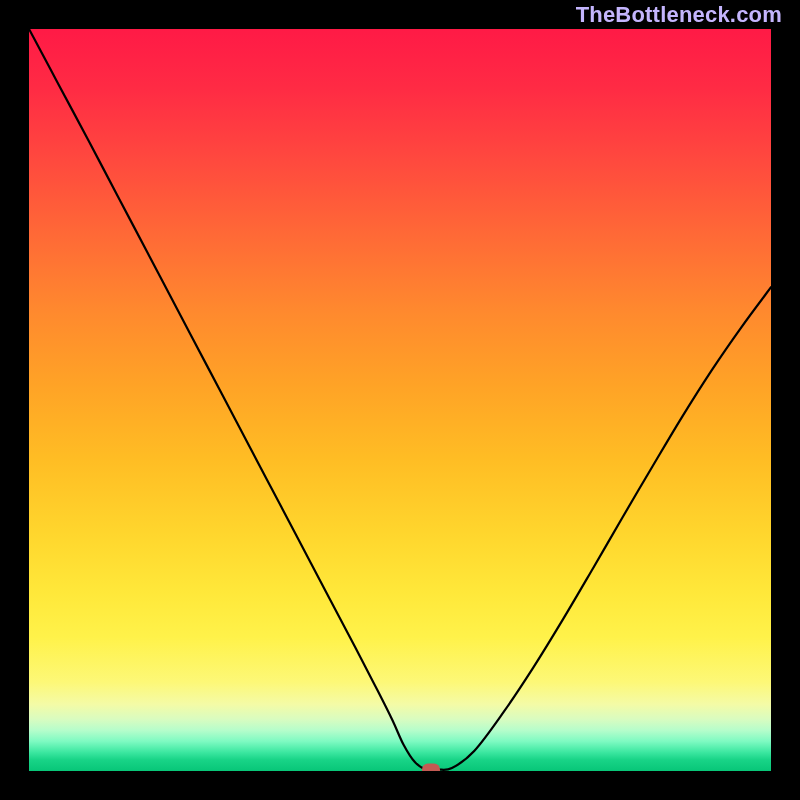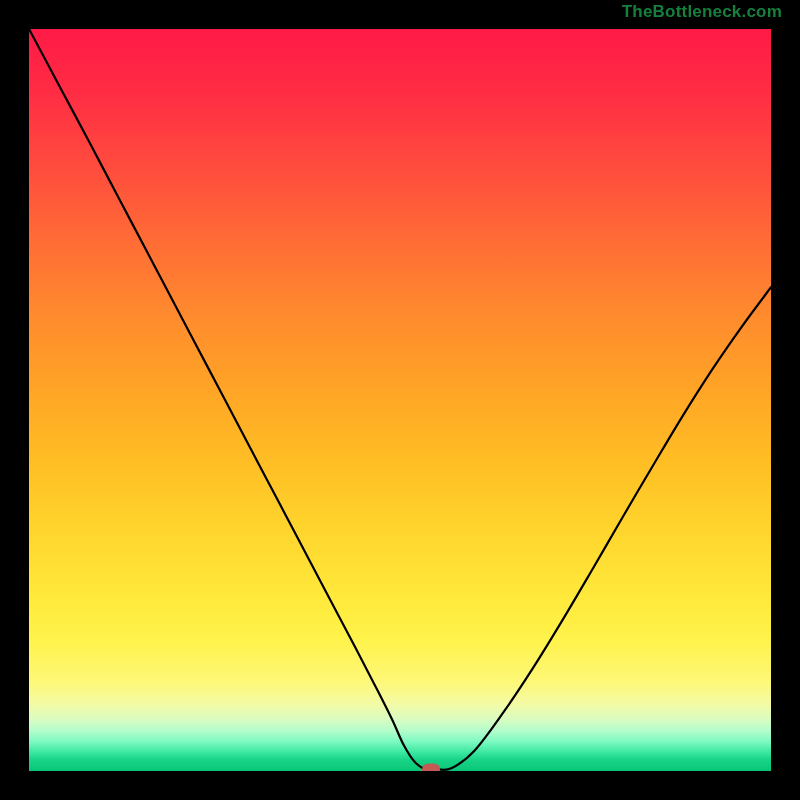--- a/index.html
+++ b/index.html
@@ -14,22 +14,22 @@
   .frame {
     position: relative;
     width: 800px;
     height: 800px;
     background: #000;
   }
   .watermark {
     position: absolute;
     top: 2px;
     right: 18px;
-    color: #15803d;
-    font-size: 17px;
+    color: #c4b5fd;
+    font-size: 22px;
     font-weight: 600;
     letter-spacing: 0.2px;
     z-index: 10;
     user-select: none;
   }
   .plot-area {
     position: absolute;
     left: 29px;
     top: 29px;
     width: 742px;

